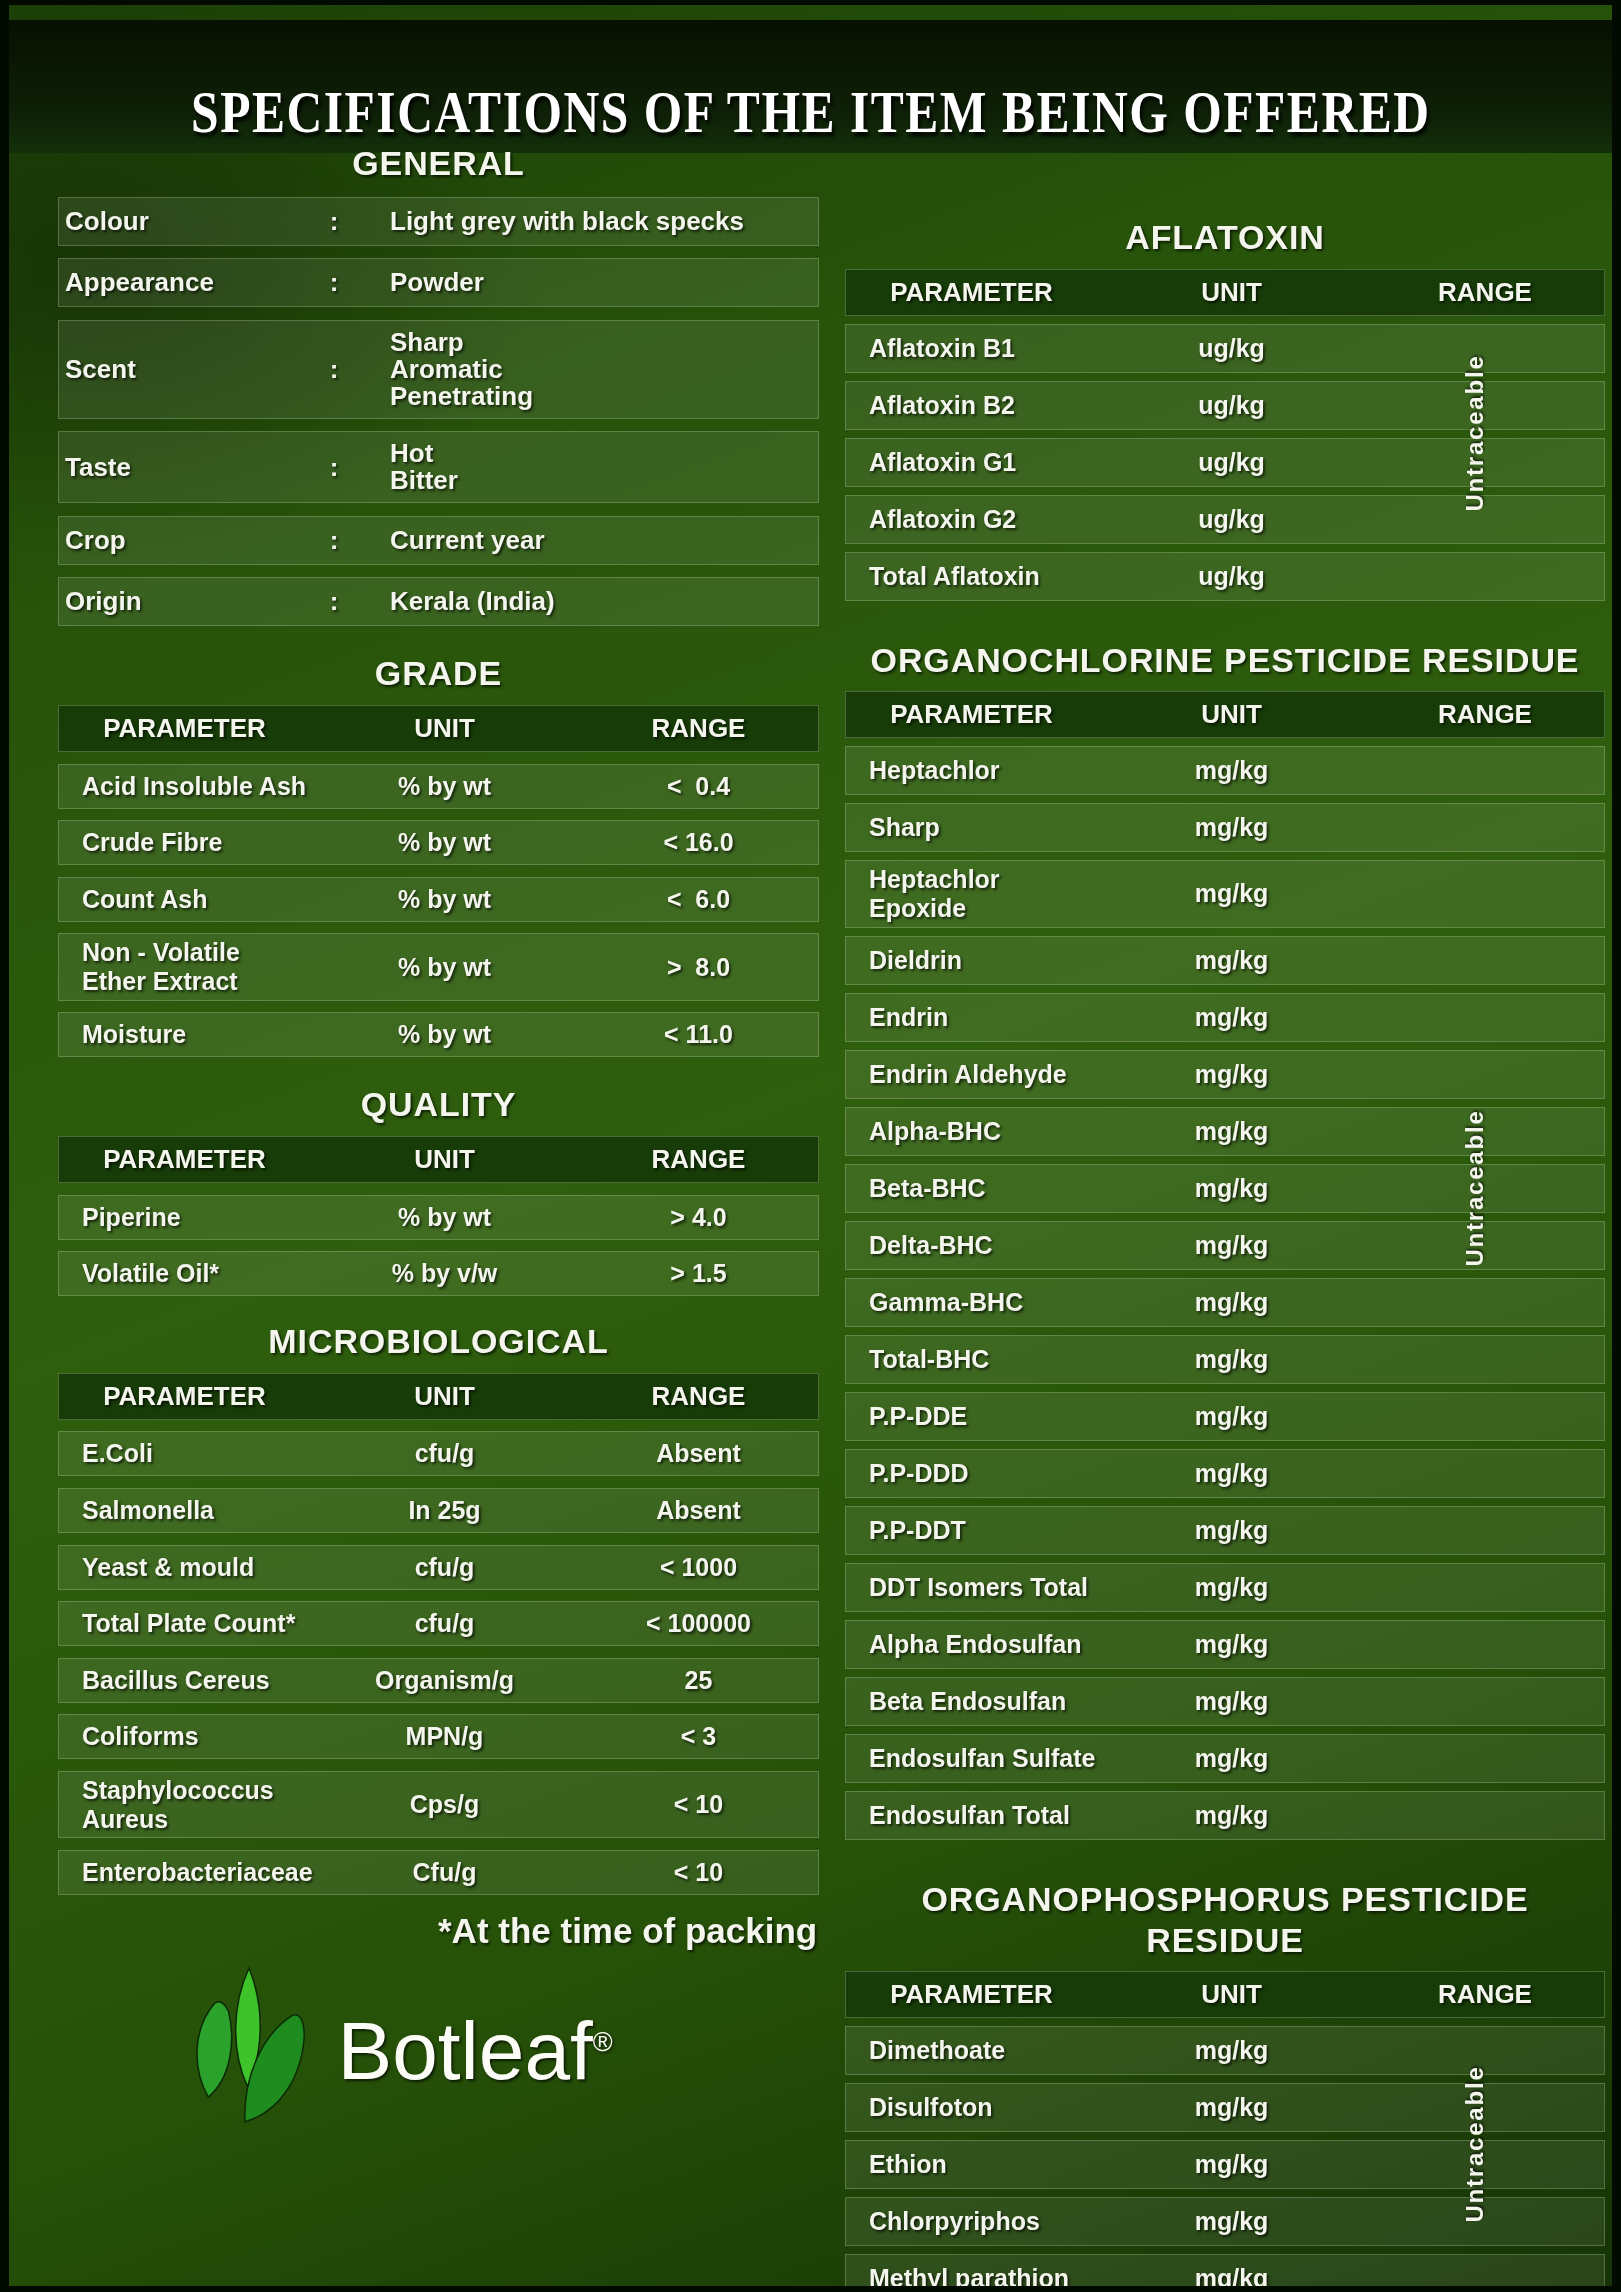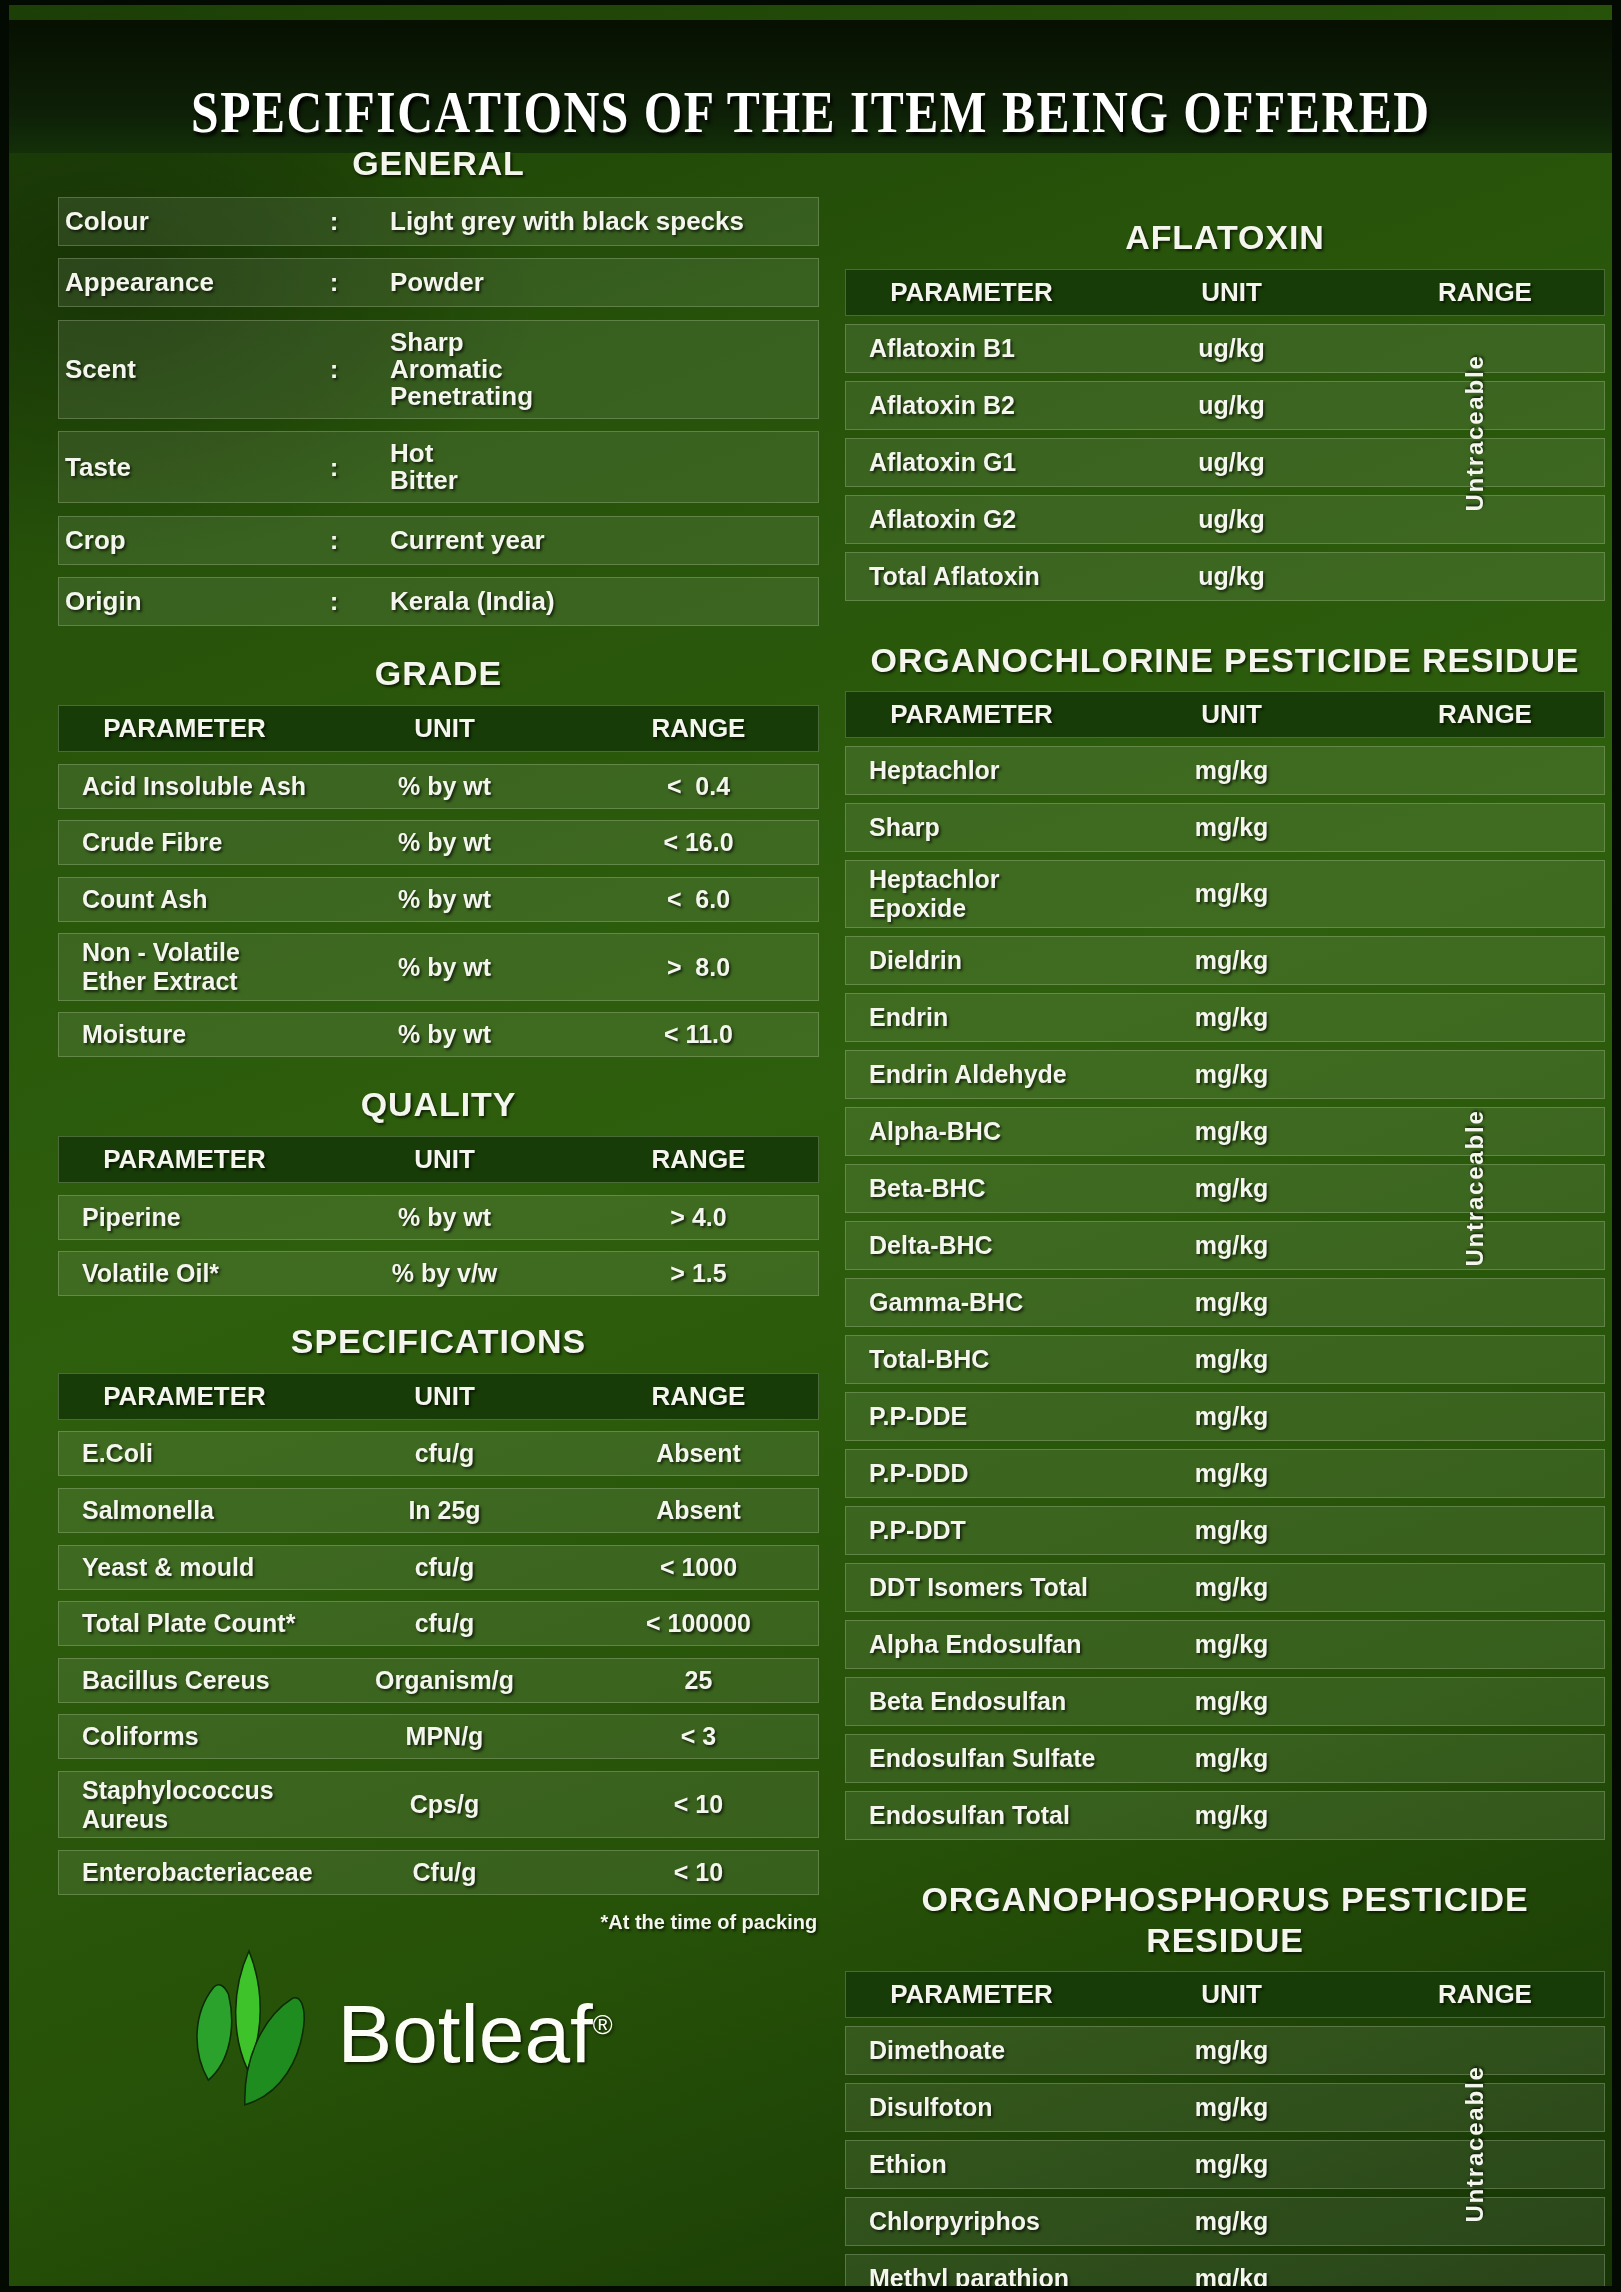--- a/index.html
+++ b/index.html
@@ -83,21 +83,21 @@
   .gen-row{display:grid;grid-template-columns:219px 112px 1fr;align-items:center;
     background:rgba(255,255,255,0.085);border:0.9px solid rgba(210,225,190,0.26);
     margin-top:12.5px;font-weight:bold;font-size:26px;padding:8px 0;}
   .gen-label{padding-left:6px;}
   .gen-colon{text-align:center;}
   .gen-value{line-height:27px;white-space:pre-wrap;}
   
   .utr{position:absolute;left:531px;width:197px;height:36px;line-height:36px;
     text-align:center;transform:rotate(-90deg);font-weight:bold;font-size:24px;letter-spacing:1.8px;}
   
-  .footnote{margin-top:16px;text-align:right;font-weight:bold;font-size:20px;padding-right:1.8px;}
+  .footnote{margin-top:16px;text-align:right;font-weight:bold;font-size:35px;padding-right:1.8px;}
   
   .logo-row{display:flex;margin-top:14.3px;margin-left:115px;align-items:flex-start;}
   .leaves{width:152px;height:193px;flex:0 0 auto;}
   .logo-text{margin-left:12.5px;padding-top:36px;}
   .brand-line{font-size:82px;line-height:82px;color:#fdfdf8;letter-spacing:0;}
   .brand-reg{font-size:27px;vertical-align:super;}
 </style>
 </head>
 <body>
 
@@ -212,21 +212,21 @@
           </div>
 
           <div class="trow txtshadow">
             <div class="td c-param">Volatile Oil*</div>
             <div class="td c-center">% by v/w</div>
             <div class="td c-center c-pre">&gt; 1.5</div>
           </div>
         </div>
     </div>
 
-    <div class="sec-heading micro-h txtshadow">SPECIFICATIONS</div>
+    <div class="sec-heading micro-h txtshadow">MICROBIOLOGICAL</div>
     <div class="table-wrap">
       <div class="hdr-row txtshadow">
         <div class="th c-param">PARAMETER</div>
         <div class="th c-center">UNIT</div>
         <div class="th c-center">RANGE</div>
       </div>
       <div>
 
           <div class="trow txtshadow">
             <div class="td c-param">E.Coli</div>

